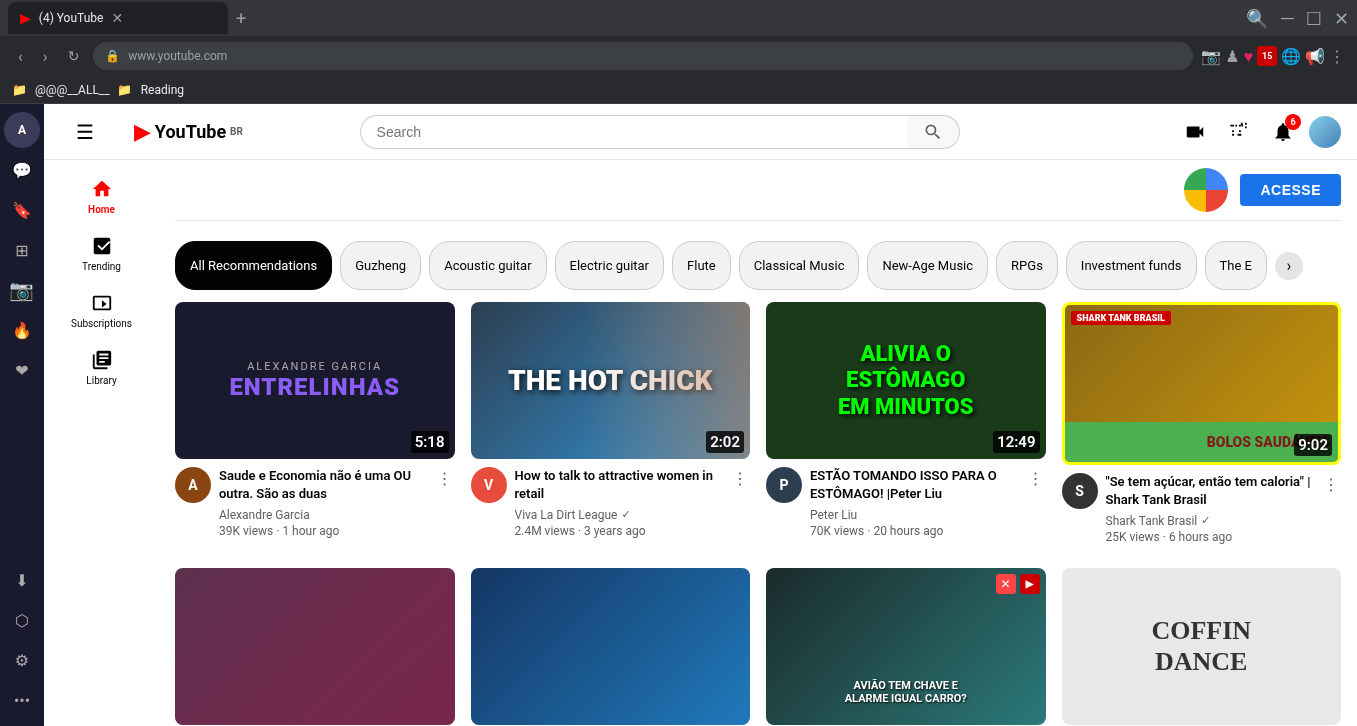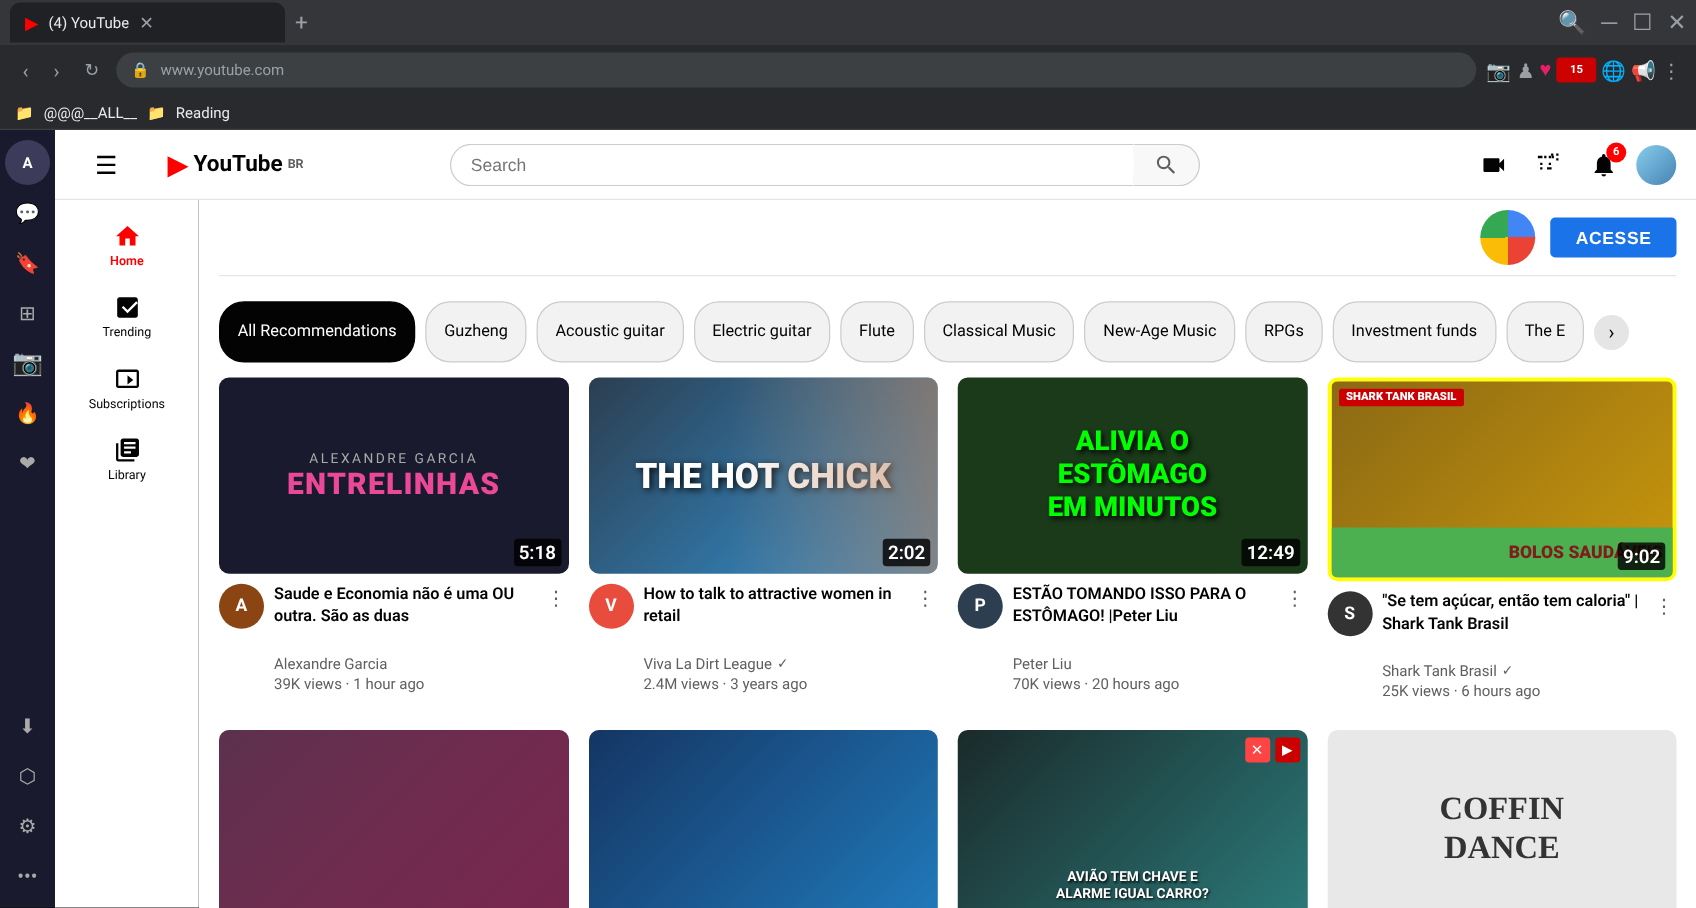--- a/index.html
+++ b/index.html
@@ -47,21 +47,21 @@
     .chip-nav { width: 28px; height: 28px; border-radius: 50%; background: #e5e5e5; display: flex; align-items: center; justify-content: center; cursor: pointer; flex-shrink: 0; }
 
     
     .video-grid { display: grid; grid-template-columns: repeat(4, 1fr); gap: 16px; padding-bottom: 16px; }
     .video-card { cursor: pointer; }
     .video-thumb { position: relative; width: 100%; padding-top: 56.25%; background: #333; border-radius: 8px; overflow: hidden; }
     .video-duration { position: absolute; bottom: 6px; right: 6px; background: rgba(0,0,0,0.8); color: #fff; font-size: 15px; padding: 2px 4px; border-radius: 3px; font-weight: 600; }
     .video-info { display: flex; gap: 8px; padding: 8px 0; }
     .channel-avatar { width: 36px; height: 36px; border-radius: 50%; flex-shrink: 0; }
     .video-details { flex: 1; }
-    .video-title { font-size: 13px; font-weight: 600; color: #030303; line-height: 1.4; margin-bottom: 20px; }
+    .video-title { font-size: 13px; font-weight: 600; color: #030303; line-height: 1.4; margin-bottom: 4px; }
     .video-channel { font-size: 12px; color: #606060; margin-bottom: 2px; display: flex; align-items: center; gap: 4px; }
     .video-meta { font-size: 12px; color: #606060; }
     .video-menu { color: #606060; cursor: pointer; font-size: 16px; flex-shrink: 0; padding: 2px; }
 
     
     .thumb-overlay { position: absolute; top: 0; left: 0; width: 100%; height: 100%; display: flex; align-items: center; justify-content: center; }
 
     
     .verified { color: #606060; font-size: 11px; }
 
@@ -99,21 +99,21 @@
     <span class="reload-btn">↻</span>
     <div class="address-bar">
       <span style="color:#9aa0a6; font-size:12px;">🔒</span>
       <span class="address-text">www.youtube.com</span>
     </div>
 
     <div class="ext-icons">
       <span class="browser-action-icon">📷</span>
       <span class="browser-action-icon">♟</span>
       <span class="browser-action-icon" style="color:#e91e63;">♥</span>
-      <div style="width:32px;height:20px;background:#cc0000;border-radius:3px;display:flex;align-items:center;justify-content:center;color:white;font-size:9px;font-weight:bold;">15</div>
+      <div style="width:20px;height:20px;background:#cc0000;border-radius:3px;display:flex;align-items:center;justify-content:center;color:white;font-size:9px;font-weight:bold;">15</div>
       <span class="browser-action-icon">🌐</span>
       <span class="browser-action-icon" style="color:#ff6b35;">📢</span>
       <span style="color:#9aa0a6; font-size:16px; cursor:pointer;">⋮</span>
     </div>
   </div>
 
   <div class="bookmarks-bar">
     <span style="color:#9aa0a6;font-size:12px;">📁</span>
     <span class="bookmark-item">@@@__ALL__</span>
     <span style="color:#9aa0a6;font-size:12px;">📁</span>
@@ -220,21 +220,21 @@
     <div class="chip-nav">›</div>
   </div>
 
   <div class="video-grid">
 
     <div class="video-card">
       <div class="video-thumb" style="background:#1a1a2e;">
         <div class="thumb-overlay">
           <div style="text-align:center;">
             <div style="color:#aaa; font-size:11px; letter-spacing:2px;">ALEXANDRE GARCIA</div>
-            <div style="color:#ec4899; font-size:24px; font-weight:900; letter-spacing:1px;">ENTRELINHAS</div>
+            <div style="color:#8b5cf6; font-size:24px; font-weight:900; letter-spacing:1px;">ENTRELINHAS</div>
           </div>
         </div>
         <span class="video-duration">5:18</span>
       </div>
       <div class="video-info">
         <div class="channel-avatar" style="background:#8B4513; display:flex;align-items:center;justify-content:center;color:white;font-size:14px;font-weight:bold;">A</div>
         <div class="video-details">
           <div class="video-title">Saude e Economia não é uma OU outra. São as duas</div>
           <div class="video-channel">Alexandre Garcia</div>
           <div class="video-meta">39K views · 1 hour ago</div>

